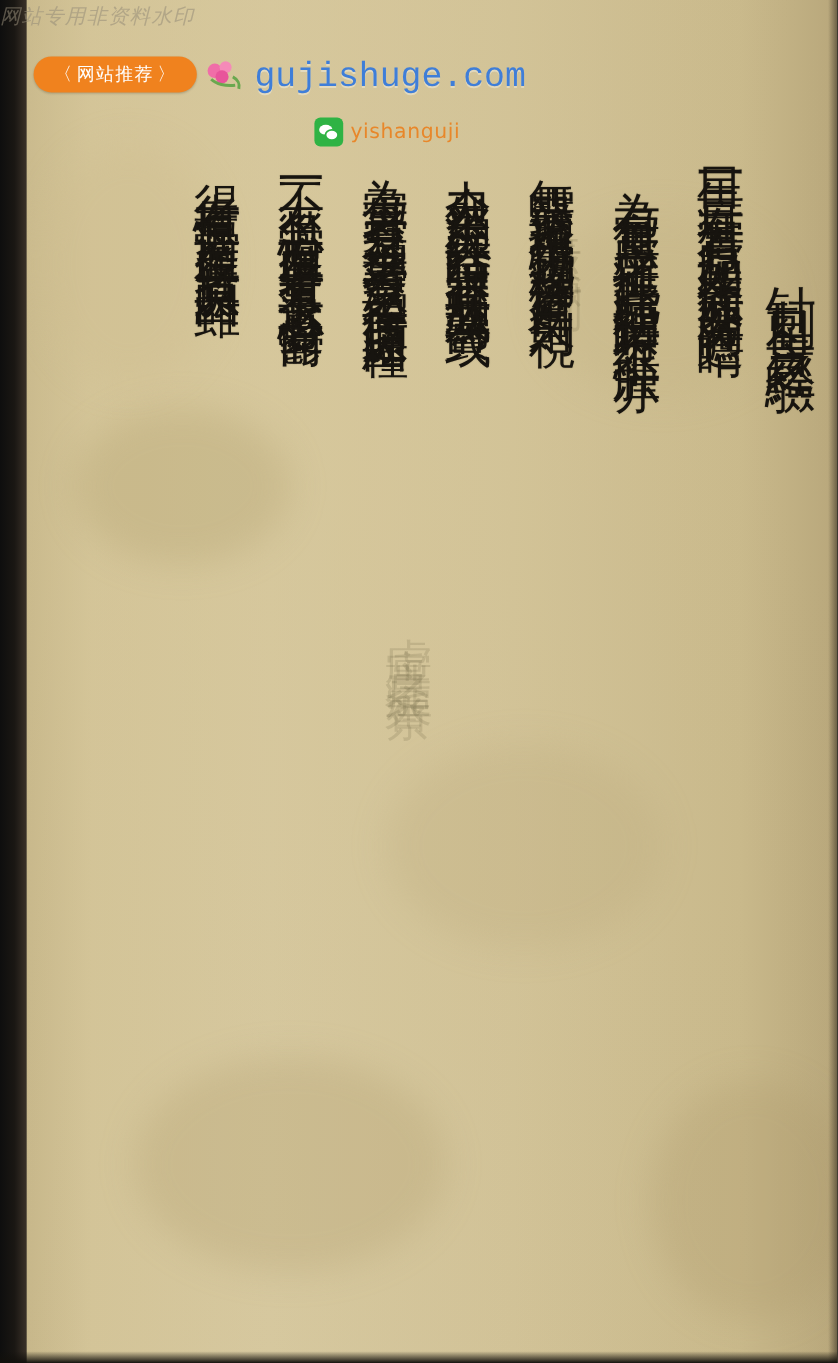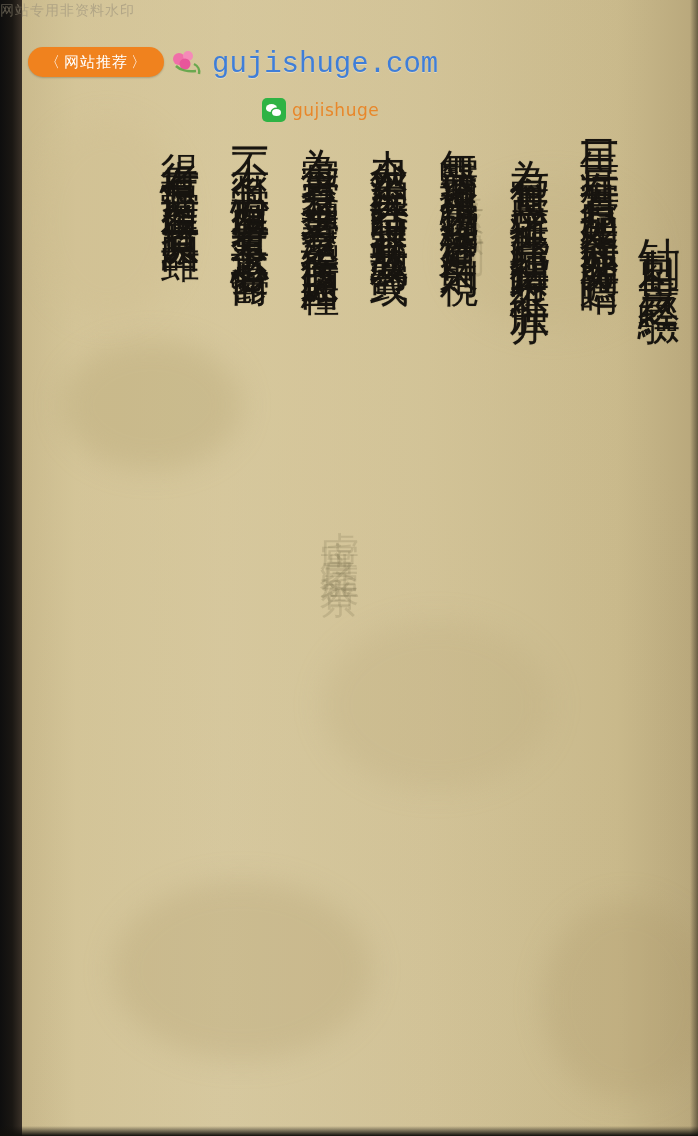--- a/index.html
+++ b/index.html
@@ -34,25 +34,26 @@
   .blotch {
     position: absolute;
     border-radius: 50%;
     filter: blur(14px);
     pointer-events: none;
   }
   
   #wm-top {
     position: absolute;
     left: 0; top: 2px;
-    font-size: 14px;
+    font-size: 17px;
     letter-spacing: 1px;
     color: rgba(150,140,120,0.55);
     font-family: "DejaVu Sans", sans-serif;
     white-space: nowrap;
+    font-style: italic;
   }
   
   #recommend-pill {
     position: absolute;
     left: 28px; top: 47px;
     height: 30px;
     padding: 0 14px;
     display: flex;
     align-items: center;
     border-radius: 16px;
@@ -200,21 +201,21 @@
     <circle cx="18" cy="6" r="5" fill="#f58ab8"></circle>
     <circle cx="15" cy="14" r="5.5" fill="#e8559b"></circle>
     <path d="M6 16 C10 20, 18 22, 26 21" stroke="#6aa84f" stroke-width="2.5" fill="none"></path>
     <path d="M24 14 C28 16, 30 20, 29 24" stroke="#6aa84f" stroke-width="2.5" fill="none"></path>
   </svg>
 
   <div id="site-watermark">gujishuge.com</div>
 
   <div id="wechat-badge">
     <span id="wechat-icon"></span>
-    <span id="wechat-label">gujishuge</span>
+    <span id="wechat-label">yishanguji</span>
   </div>
 
   <div class="vcol" id="col0">针刺目眚之經驗</div>
   <div class="vcol" id="col1">目眚一症有實有虛起如疼痛赤腫努肉遮睛</div>
   <div class="vcol" id="col2">為有實無虛之症也蓋此症初得時不紅不腫亦</div>
   <div class="vcol" id="col3">無雲翳遮掩祇覺視物糢糊若遷延日久則視</div>
   <div class="vcol" id="col4">力全然消失矣針治時須審其病狀或為實或</div>
   <div class="vcol" id="col5">為實實者寫之補之實者瀉之至於得病之原因種</div>
   <div class="vcol" id="col6">不一有勞心過度而得者有事不遂心憂鬱而</div>
   <div class="vcol" id="col7">得者有悼憂過度而得者其原因雖</div>

